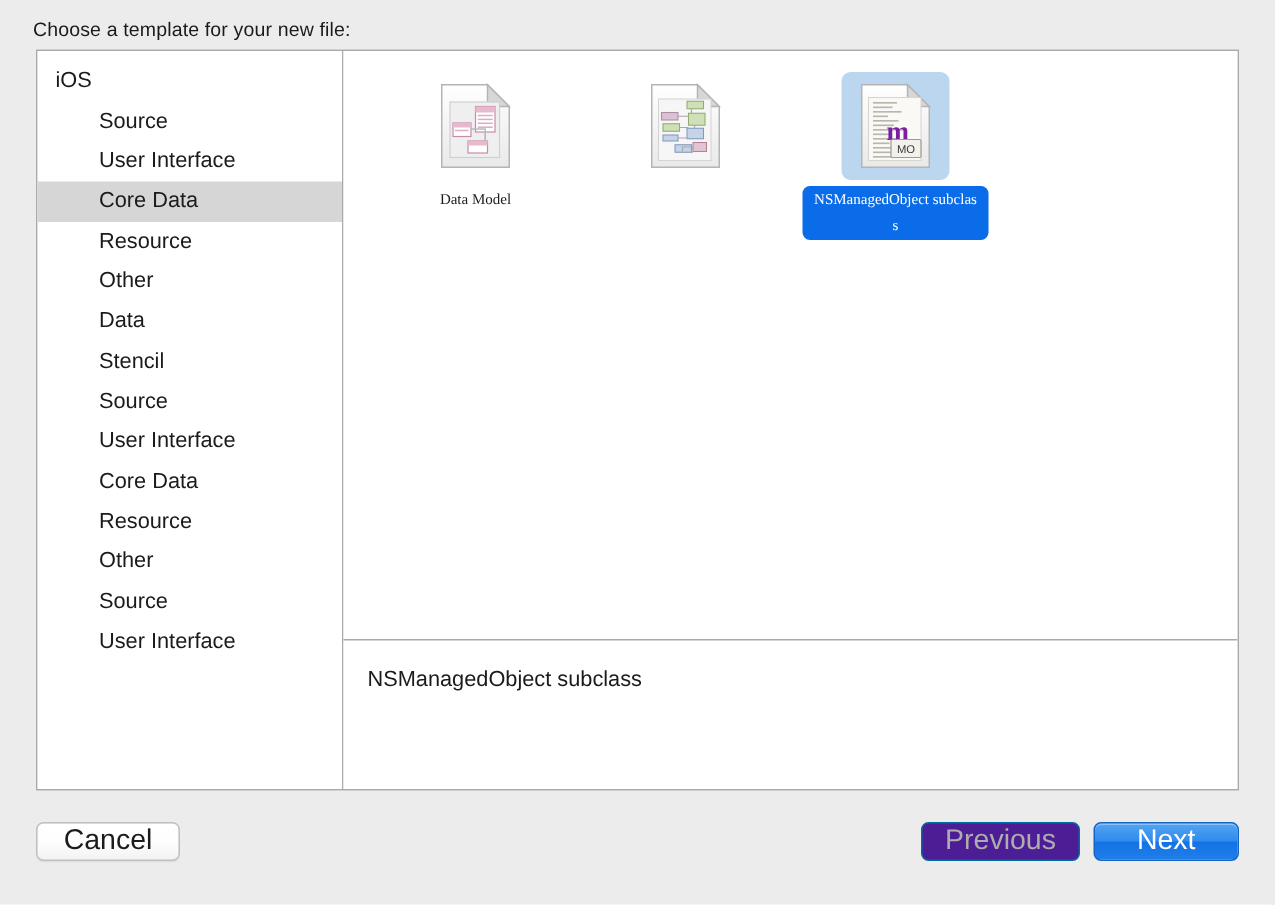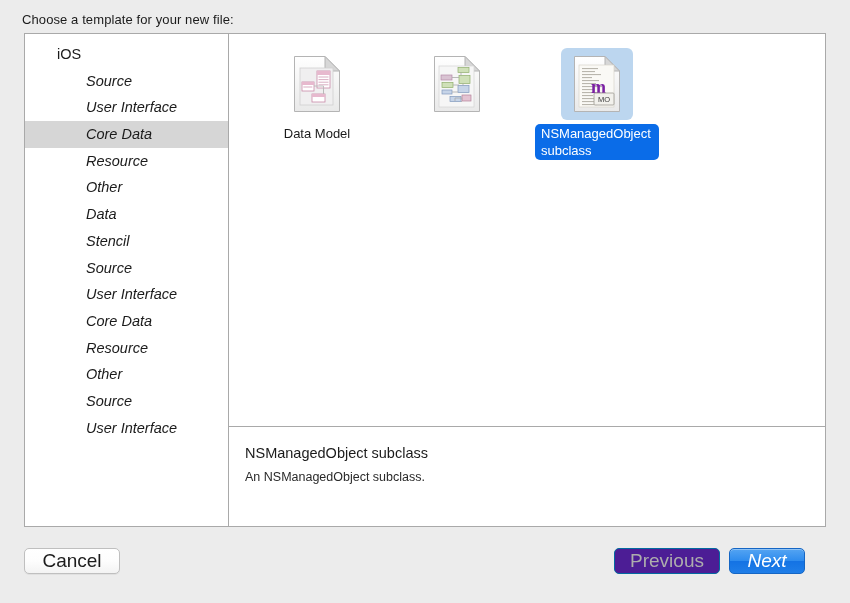--- a/index.html
+++ b/index.html
@@ -56,25 +56,24 @@
   }
   .side-row {
     height: 26.7px;
     line-height: 26.7px;
     font-size: 14.5px;
     color: #1b1b1b;
     white-space: nowrap;
     box-sizing: border-box;
   }
   .side-row.group {
-    padding-left: 32px;
+    padding-left: 12px;
   }
   .side-row.child {
-    padding-left: 61px;
-    font-style: italic;
+    padding-left: 41px;
   }
   .side-row.selected {
     background: #d6d6d6;
   }
 
   
   .content {
     flex: 1 1 auto;
     display: flex;
     flex-direction: column;
@@ -105,28 +104,30 @@
     display: flex;
     align-items: center;
     justify-content: center;
     box-sizing: border-box;
   }
   .tpl.selected .tpl-iconwrap {
     background: #bcd6ef;
   }
   .tpl-label {
     margin-top: 4px;
-    font-size: 13px;
-    color: #1b1b1b;
+    font-size: 10px;
+    color: #1b1b1b;
+    text-align: center;
     line-height: 17px;
     max-width: 124px;
     word-break: break-all;
     padding: 1px 6px;
     box-sizing: border-box;
     border-radius: 5px;
+    font-family: Liberation Serif, serif;
   }
   .tpl.selected .tpl-label {
     background: #0a6ce8;
     color: #ffffff;
   }
 
   
   .doc {
     position: relative;
     width: 48px;
@@ -182,26 +183,25 @@
   }
   .btn-previous {
     left: 614px;
     width: 106px;
     background: #4c1d95;
     border: 1px solid #0369a1;
     color: #adadad;
   }
   .btn-next {
     left: 729px;
-    width: 76px;
+    width: 97px;
     background: linear-gradient(to bottom, #54a4f2 0%, #2f8cee 48%, #1473e4 52%, #1f7ee8 100%);
     border: 1px solid #1566c4;
     color: #ffffff;
     box-shadow: inset 0 1px 0 rgba(255,255,255,0.35);
-    font-style: italic;
   }
 </style>
 </head>
 <body>
 
 <div class="header">Choose a template for your new file:</div>
 
 <div class="frame">
 
   <div class="sidebar">
@@ -316,21 +316,20 @@
                 <text x="31" y="46.8" font-family="Liberation Sans, sans-serif" font-size="7.5" fill="#3a3a3a" text-anchor="middle">MO</text>
               </svg>
             </div>
           </div>
           <div class="tpl-label">NSManagedObject subclass</div>
         </div>
       </div>
 
     <div class="desc">
       <div class="desc-title">NSManagedObject subclass</div>
-      <div class="desc-body">An NSManagedObject subclass.</div>
     </div>
 
   </div>
 </div>
 
 <div class="footer">
   <div class="btn btn-cancel">Cancel</div>
   <div class="btn btn-previous">Previous</div>
   <div class="btn btn-next">Next</div>
 </div>

